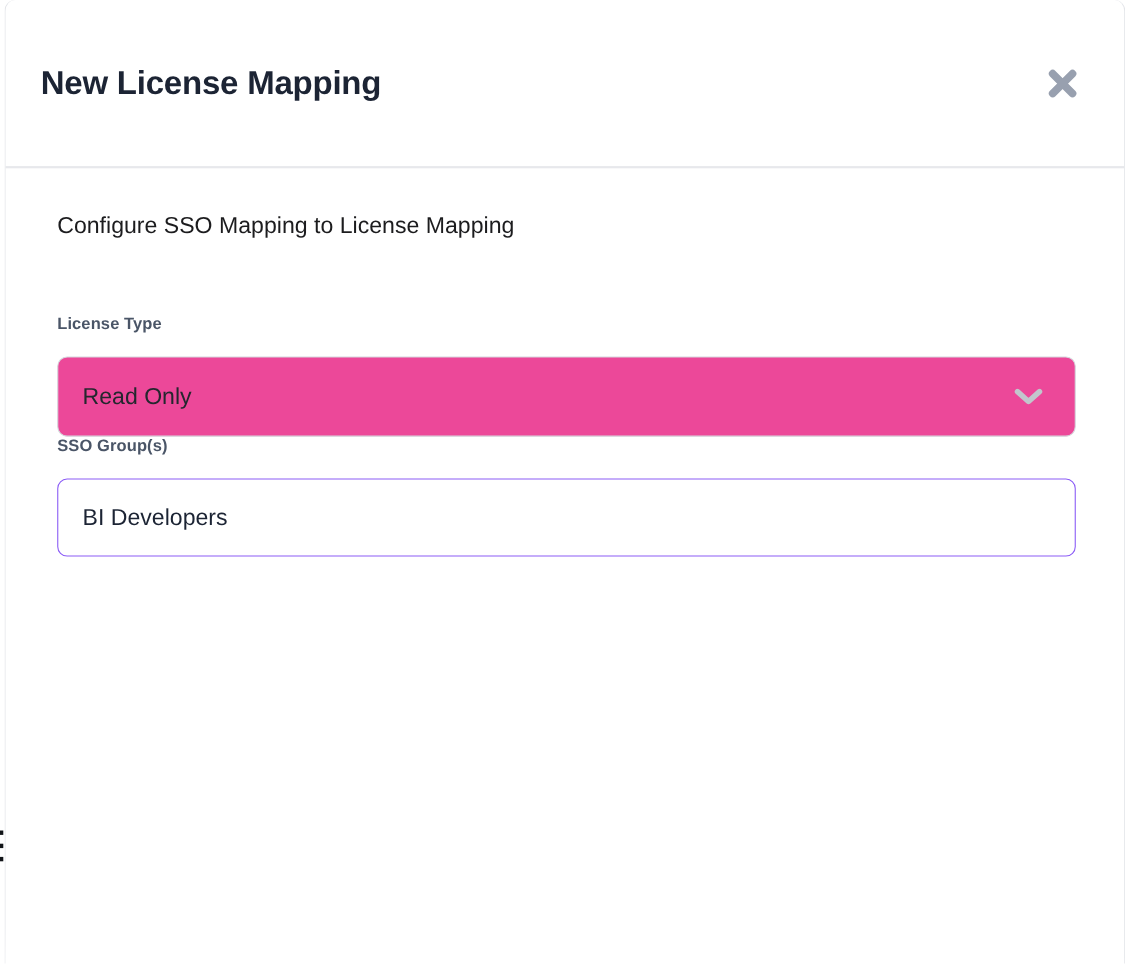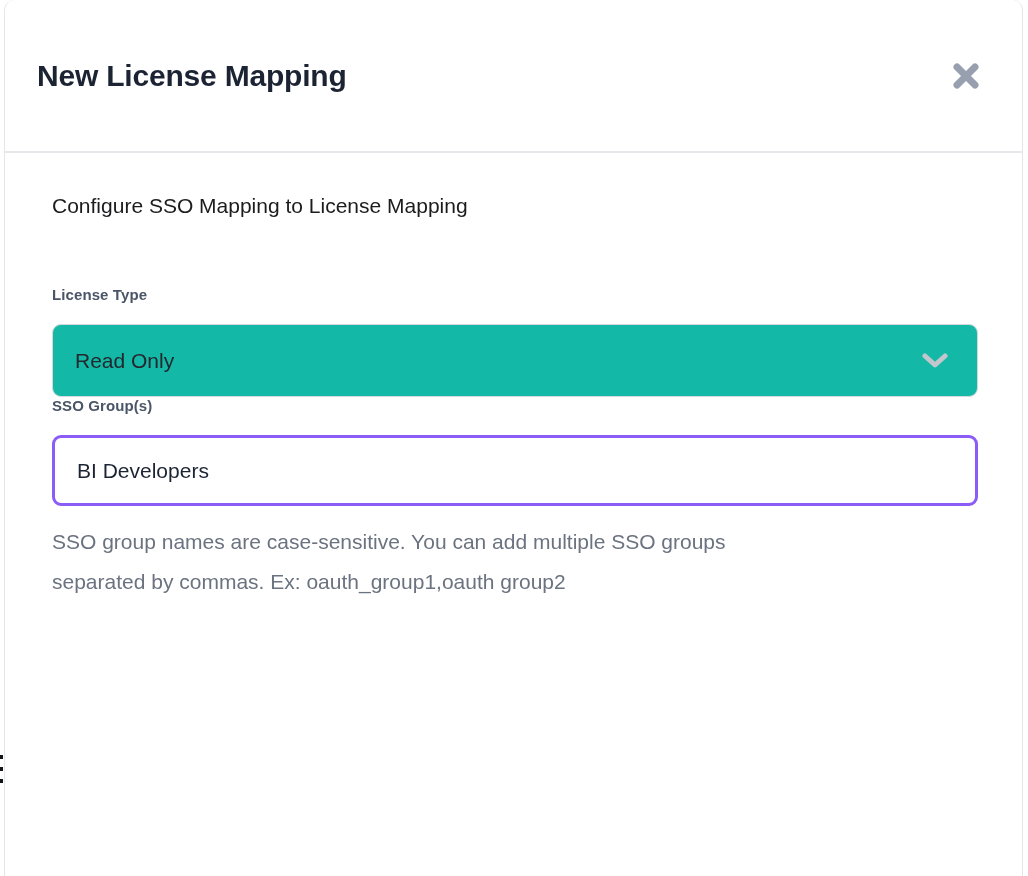--- a/index.html
+++ b/index.html
@@ -61,36 +61,36 @@
     color: #4a5567;
     letter-spacing: 0.1px;
   }
   .label-license { margin-top: 68px; }
   .label-sso { }
   .select-box {
     margin-top: 21px;
     height: 73px;
     border: 1px solid #d5d8dd;
     border-radius: 9px;
-    background: #14b8a6;
+    background: #ec4899;
     display: flex;
     align-items: center;
     justify-content: space-between;
     padding: 0 28px 0 22px;
     cursor: pointer;
   }
   .select-value {
     font-size: 21px;
     color: #24272e;
   }
   .text-input {
     margin-top: 21px;
     width: 100%;
     height: 71px;
-    border: 3px solid #8b5cf6;
+    border: 1px solid #8b5cf6;
     border-radius: 9px;
     background: #ffffff;
     padding: 0 22px;
     font-family: "Liberation Sans", sans-serif;
     font-size: 21px;
     color: #1c2434;
     outline: none;
     display: block;
   }
   .helper-text {
@@ -135,19 +135,15 @@
         <svg width="28" height="16" viewBox="0 0 28 16">
           <polyline points="4,3 14,12 24,3" fill="none" stroke="#c2c6cd" stroke-width="5" stroke-linecap="round" stroke-linejoin="round"></polyline>
         </svg>
       </span>
     </div>
 
     <div class="field-label label-sso">SSO Group(s)</div>
 
     <input class="text-input" type="text" value="BI Developers" style="">
 
-    <div class="helper-text">
-      <div>SSO group names are case-sensitive. You can add multiple SSO groups</div>
-      <div>separated by commas. Ex: oauth_group1,oauth group2</div>
-    </div>
 
   </div>
 </div>
 
 </body></html>

